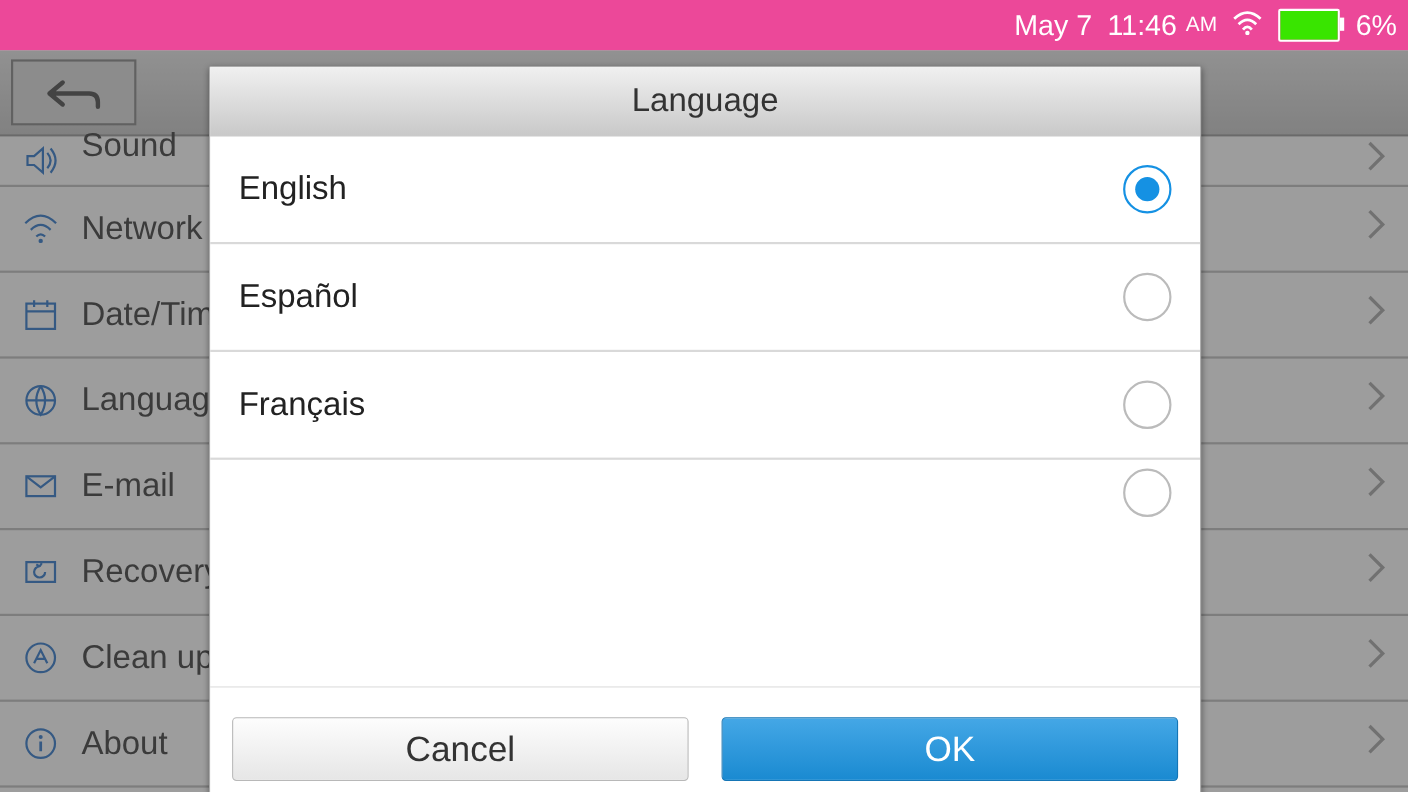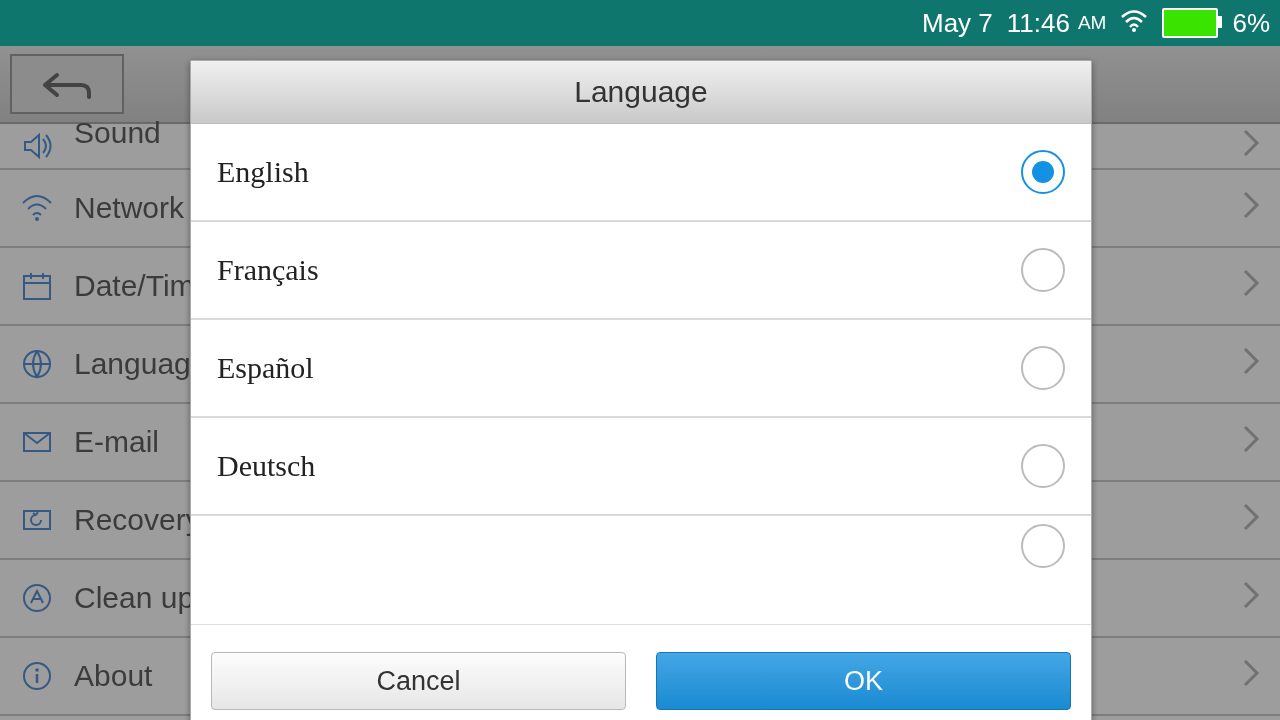--- a/index.html
+++ b/index.html
@@ -7,21 +7,21 @@
     padding: 0;
     width: 1280px;
     height: 720px;
     overflow: hidden;
     font-family: "Helvetica Neue", Arial, sans-serif;
     background: #000;
   }
   
   .status-bar {
     height: 46px;
-    background: #0f766e;
+    background: #ec4899;
     color: #fff;
     display: flex;
     align-items: center;
     justify-content: flex-end;
     padding: 0 10px;
     font-size: 26px;
     gap: 14px;
   }
   .status-bar .ampm { font-size: 19px; margin-left: -6px; }
   .battery {
@@ -102,21 +102,20 @@
     display:flex;
     align-items:center;
     justify-content:center;
     font-size:30px;
     color:#333;
     border-bottom:1px solid #bbb;
   }
   .dialog-list {
     height: 500px;
     overflow:hidden;
-    font-family:Liberation Serif, serif;
   }
   .lang-row {
     height: 96px;
     border-bottom: 2px solid #d9d9d9;
     display:flex;
     align-items:center;
     padding: 0 26px;
     font-size:30px;
     color:#222;
   }
@@ -145,21 +144,21 @@
     display:flex;
     gap:30px;
     padding:14px 20px;
     align-items:center;
     border-top:1px solid #ddd;
   }
   .btn {
     flex:1;
     height:56px;
     border-radius:4px;
-    font-size:27px;
+    font-size:32px;
     display:flex;
     align-items:center;
     justify-content:center;
     cursor:pointer;
   }
   .btn-cancel {
     background:linear-gradient(#fdfdfd,#e6e6e6);
     border:1px solid #b8b8b8;
     color:#333;
   }
@@ -311,29 +310,25 @@
 <div class="overlay"></div>
 
 <div class="dialog">
   <div class="dialog-header">Language</div>
   <div class="dialog-list">
     <div class="lang-row">
       <span>English</span>
       <span class="radio selected"></span>
     </div>
     <div class="lang-row">
-      <span>Français</span>
-      <span class="radio"></span>
-    </div>
-    <div class="lang-row">
       <span>Español</span>
       <span class="radio"></span>
     </div>
     <div class="lang-row">
-      <span>Deutsch</span>
+      <span>Français</span>
       <span class="radio"></span>
     </div>
     <div class="lang-row">
 
       <span class="radio"></span>
     </div>
   </div>
   <div class="dialog-footer">
     <div class="btn btn-cancel">Cancel</div>
     <div class="btn btn-ok">OK</div>

